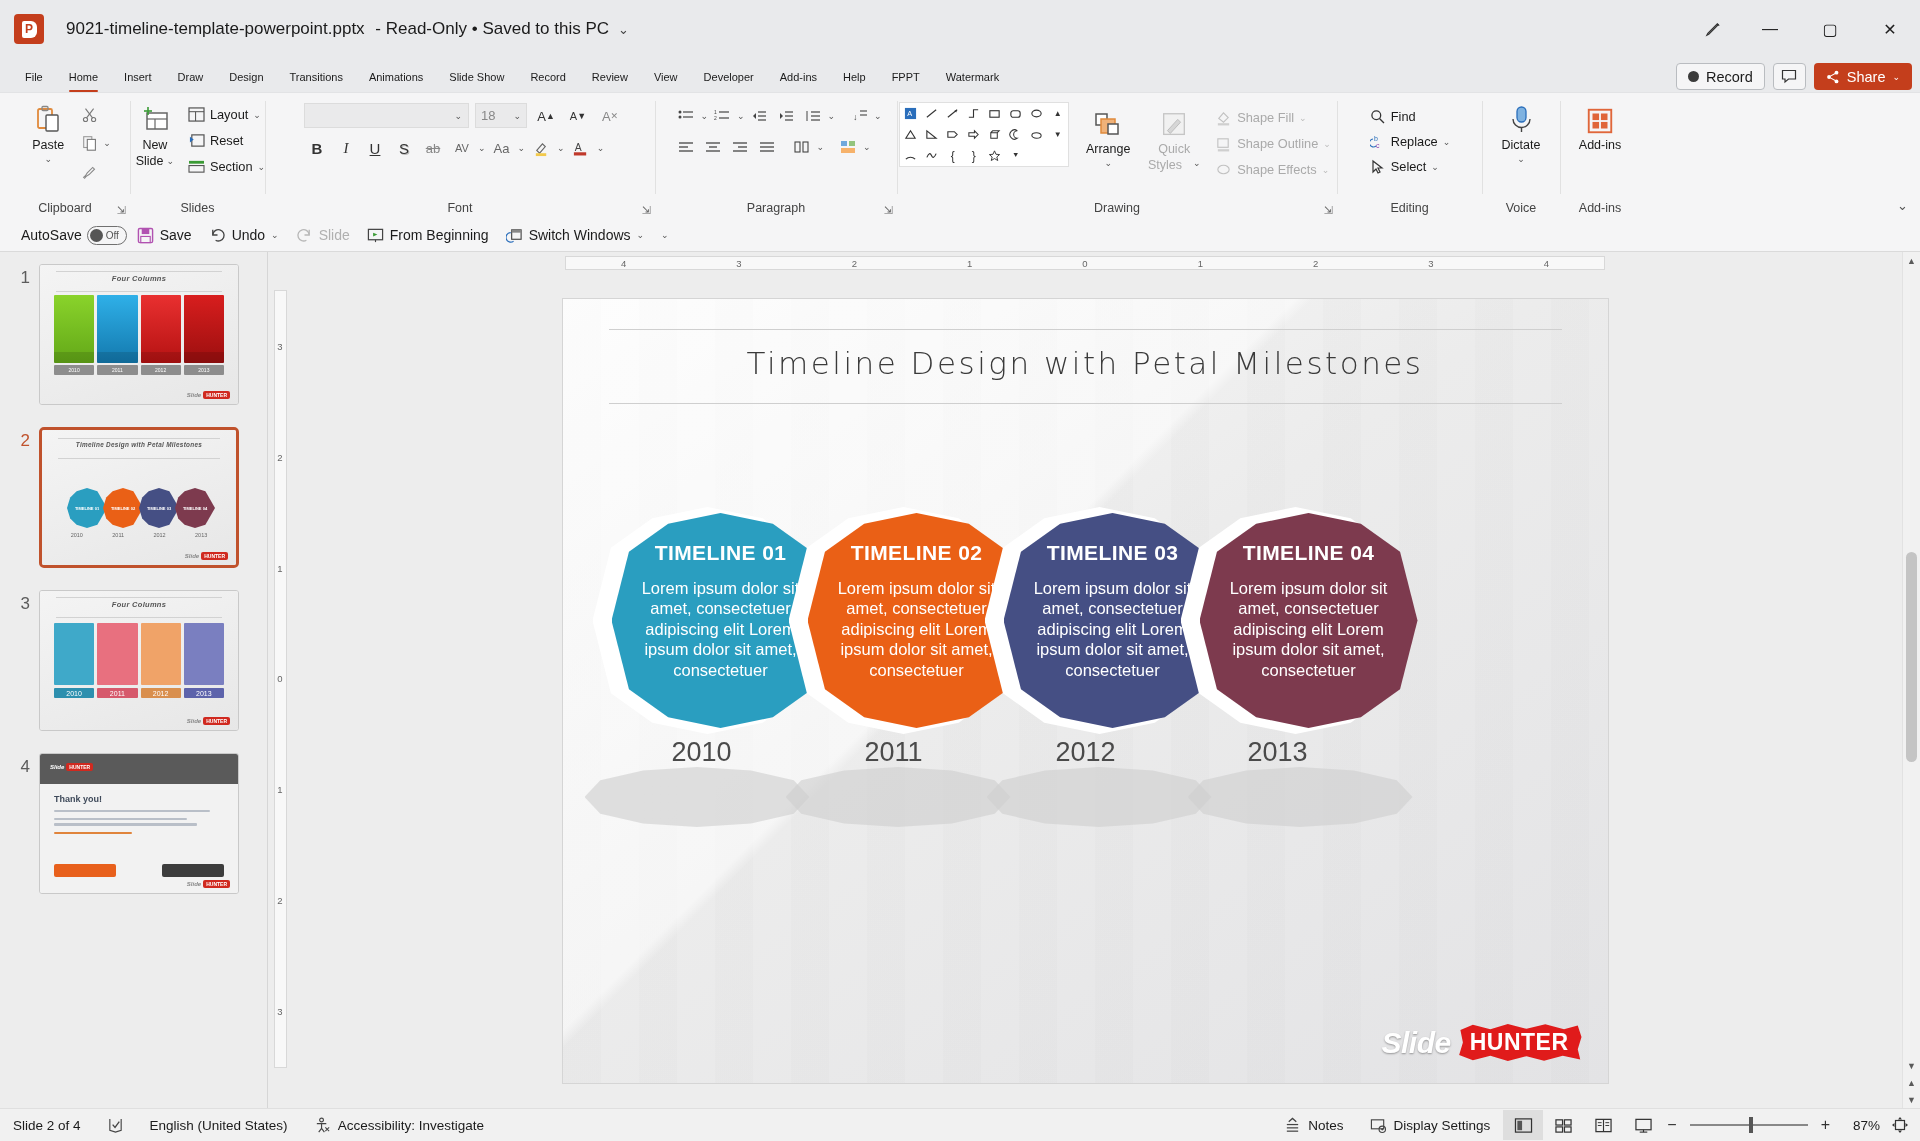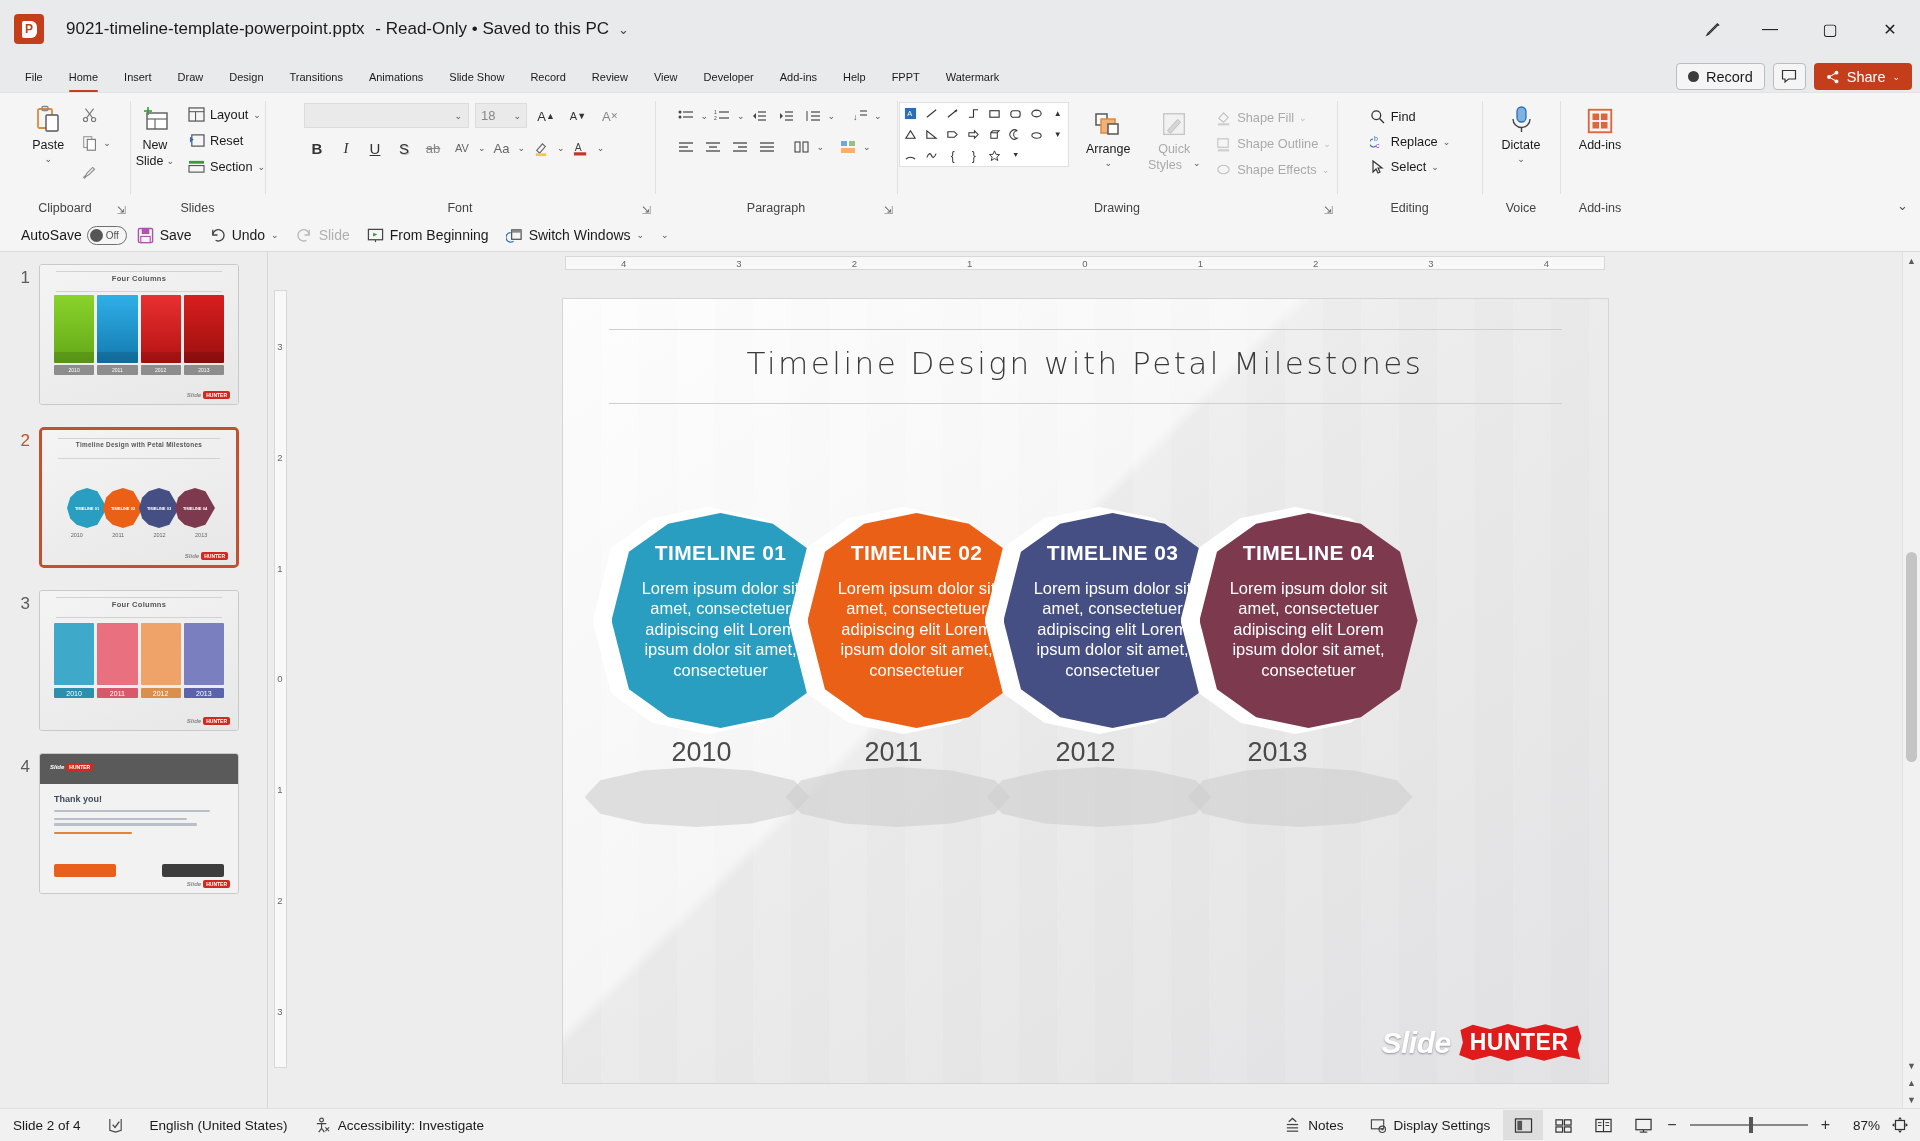--- a/index.html
+++ b/index.html
@@ -96,21 +96,21 @@
   .thumb .num { width: 20px; text-align: right; font-size: 17px; color: #5c5c5c; padding-top: 4px; }
   .thumbbox { width: 200px; height: 141px; background: #f0f0f0; border: 1px solid #c9c9c9;
     border-radius: 3px; position: relative; overflow: hidden; }
   .thumb.sel .thumbbox { border: 3px solid #c0522c; border-radius: 5px; }
   .thumb.sel .num { color: #c0522c; }
   .tp-pane-divider { position: absolute; right: 0; top: 0; bottom: 0; width: 1px; background: #d6d6d6; }
 
   
   .mini { position: absolute; inset: 0; background: linear-gradient(160deg,#f4f4f4,#e7e7e7); }
   .mini-title { position: absolute; top: 9px; left: 0; right: 0; text-align: center;
-    font-size: 7.5px; font-weight: bold; color: #555; letter-spacing: .3px; }
+    font-size: 7.5px; font-weight: bold; color: #555; letter-spacing: .3px; font-style: italic; }
   .mini-rule { position: absolute; left: 16px; right: 16px; height: 1px; background: #d2d2d2; }
   .mini-cols { position: absolute; top: 30px; left: 14px; right: 14px; display: flex; gap: 3px; }
   .mini-col { flex: 1; height: 68px; border-radius: 1px; position: relative; overflow: hidden; }
   .mini-col .cap { position:absolute; bottom:0; left:0; right:0; height: 11px; background: rgba(0,0,0,.12); }
   .mini-years { position: absolute; top: 100px; left: 14px; right: 14px; display: flex; gap: 3px; }
   .mini-year { flex: 1; height: 10px; background: #8d8d8d; border-radius:1px; font-size: 5px; color: #fff;
     display:flex; align-items:center; justify-content:center; }
   .mini-petals { position: absolute; top: 58px; left: 10px; right: 10px; display: flex; justify-content: center; }
   .mini-petal { width: 40px; height: 40px; margin-right: -4px; position: relative;
     clip-path: polygon(0% 50%, 8% 24%, 24% 8%, 50% 0%, 76% 8%, 100% 50%, 76% 92%, 50% 100%, 24% 92%, 8% 76%);

